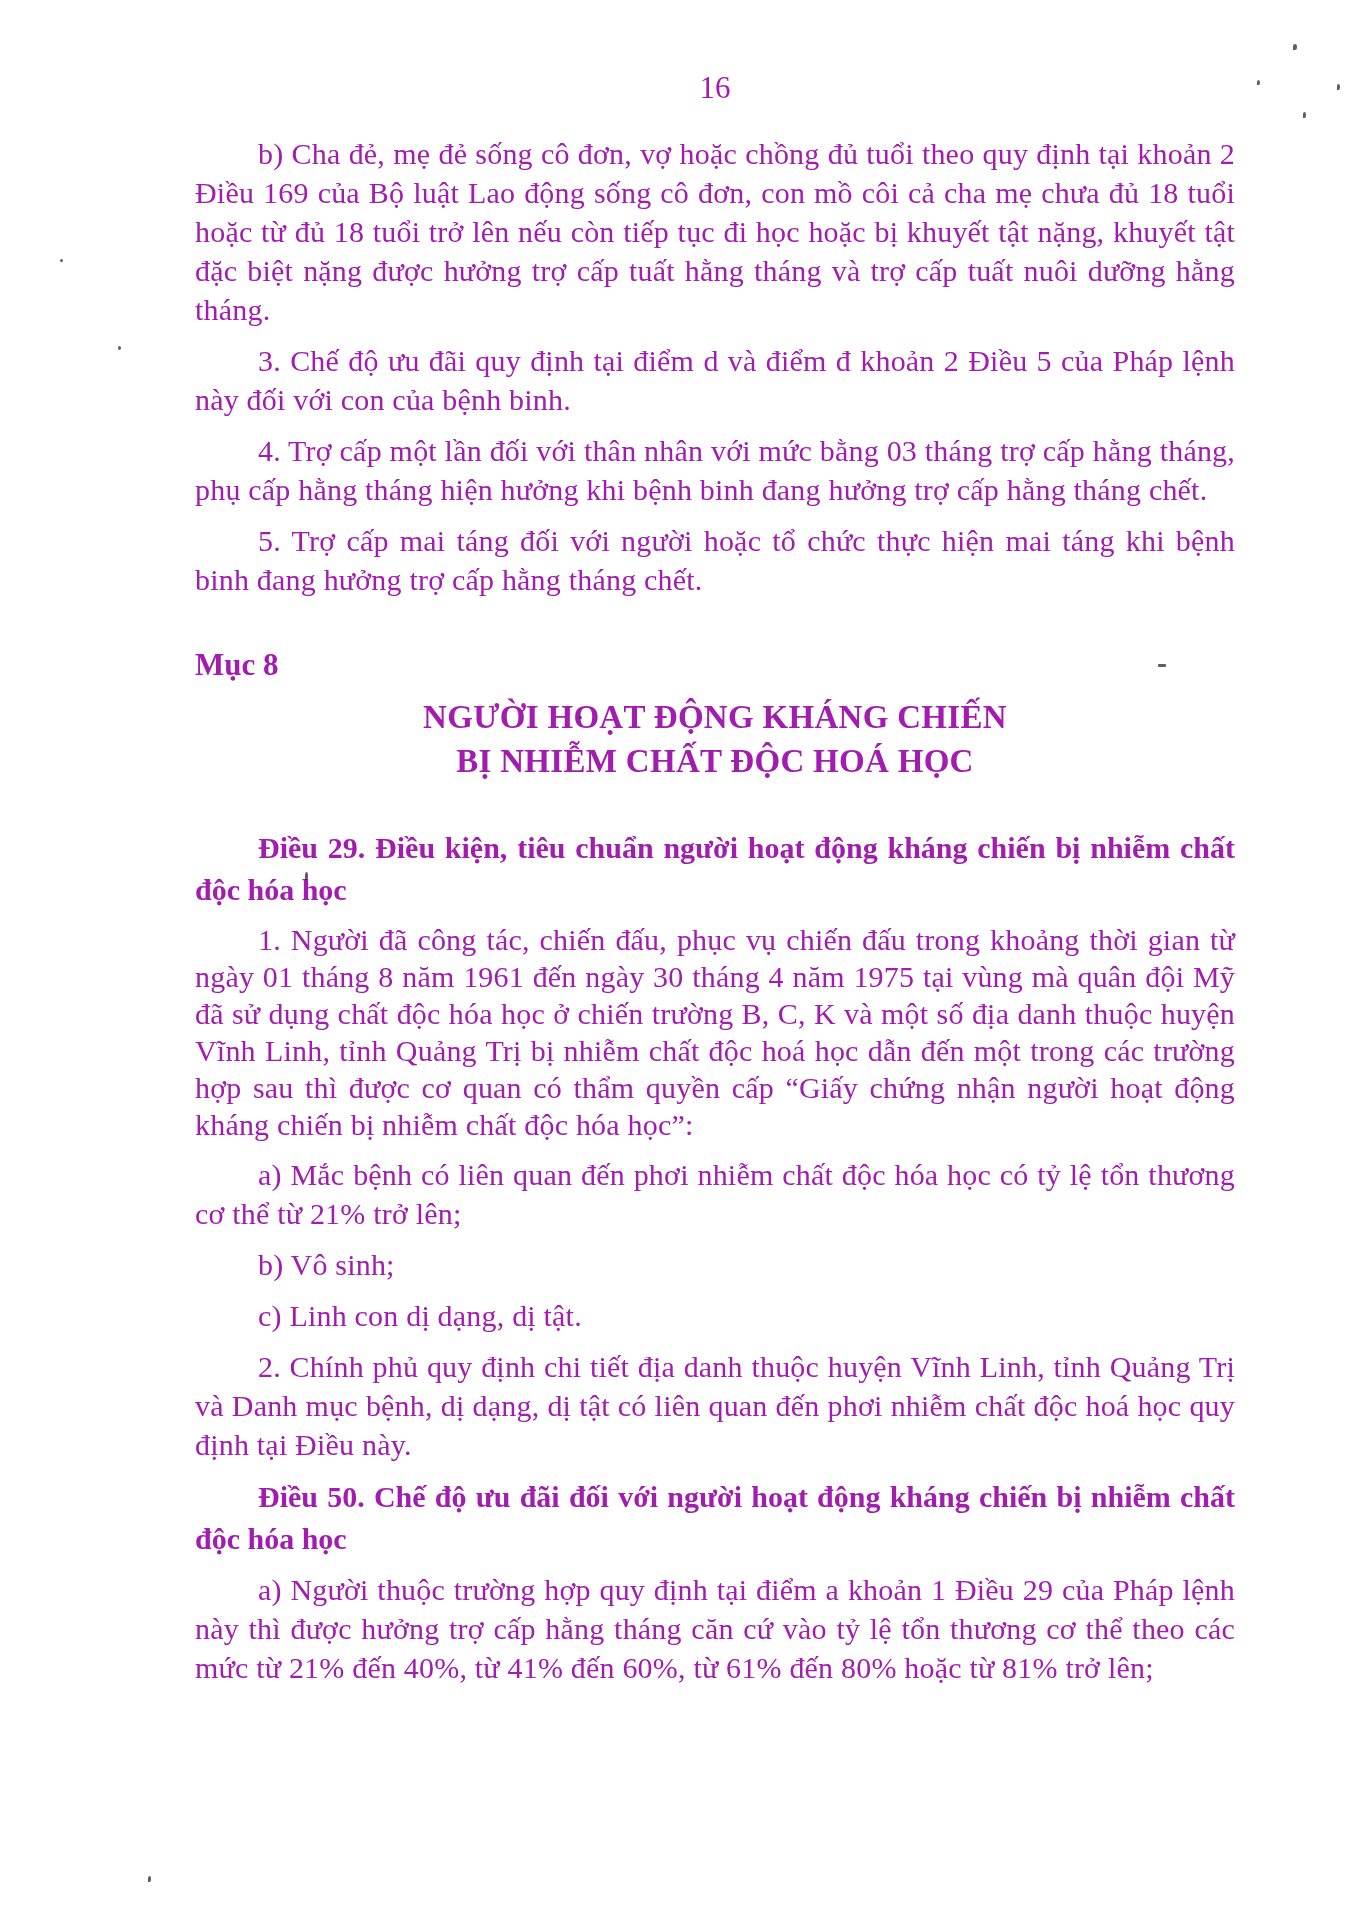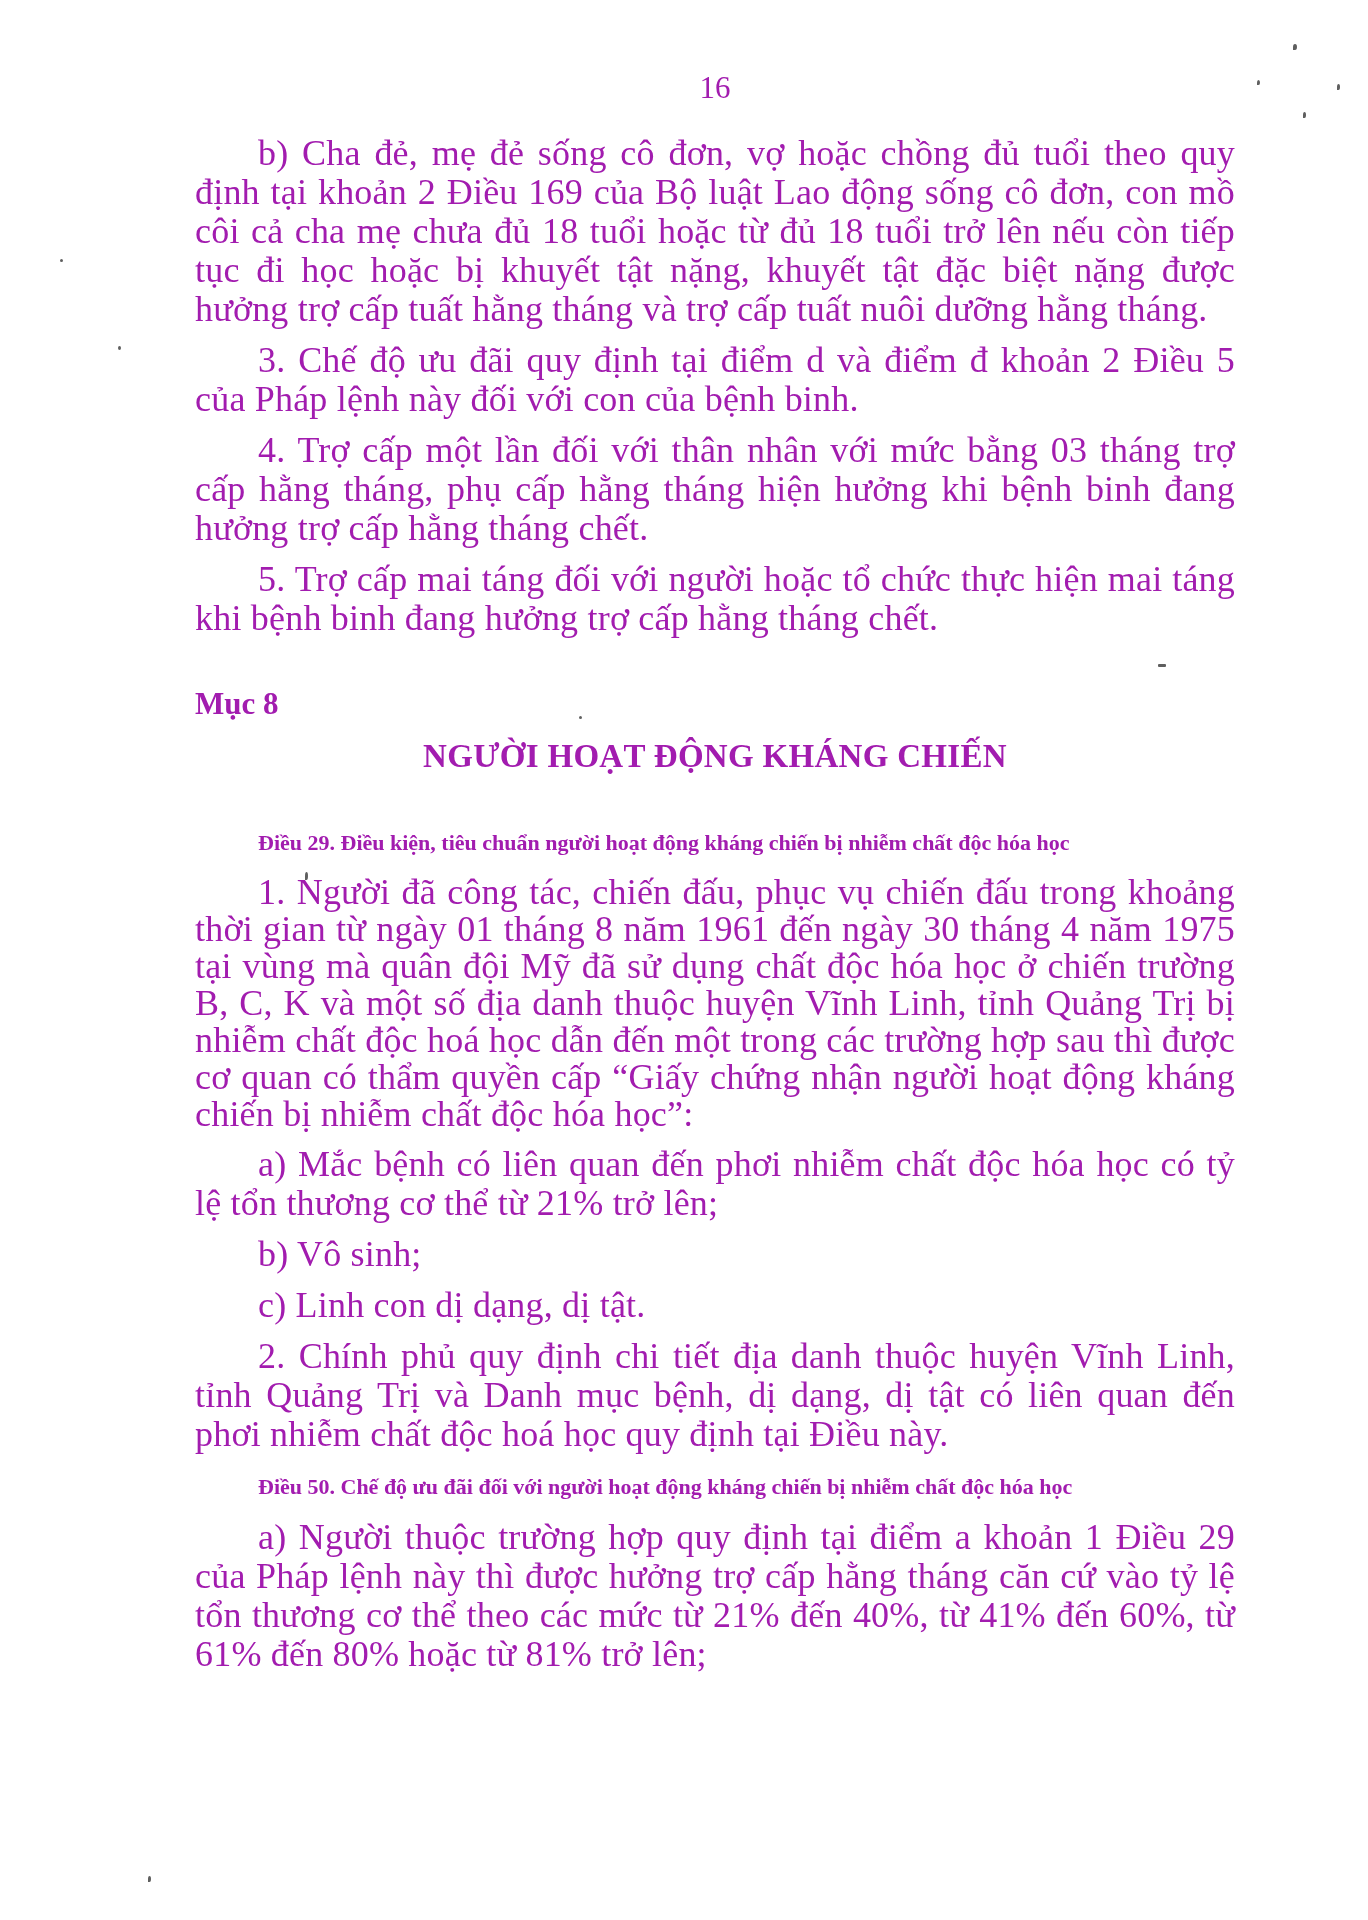--- a/index.html
+++ b/index.html
@@ -19,21 +19,21 @@
     padding: 52px 133px 0 195px;
     overflow: hidden;
   }
   .page-number {
     text-align: center;
     font-size: 31px;
     line-height: 40px;
     margin: 0 0 26px 0;
   }
   .body-para {
-    font-size: 36px;
+    font-size: 30px;
     line-height: 39px;
     text-align: justify;
     text-indent: 63px;
     margin: 0 0 12px 0;
     letter-spacing: 0.2px;
   }
   .tight {
     line-height: 37px;
   }
   .section-label {
@@ -45,21 +45,21 @@
   }
   .section-title {
     text-align: center;
     font-weight: bold;
     font-size: 33px;
     line-height: 44px;
     letter-spacing: 0.3px;
   }
   .article-heading {
     font-weight: bold;
-    font-size: 22px;
+    font-size: 30px;
     line-height: 42px;
     text-align: justify;
     text-indent: 63px;
     margin: 0 0 10px 0;
   }
   .gap-before-article { margin-top: 44px; }
   .small-gap-before-article { margin-top: 10px; }
   
   .speckle {
     position: absolute;
@@ -82,20 +82,21 @@
   <p class="body-para">3. Chế độ ưu đãi quy định tại điểm d và điểm đ khoản 2 Điều 5 của Pháp lệnh này đối với con của bệnh binh.</p>
 
   <p class="body-para">4. Trợ cấp một lần đối với thân nhân với mức bằng 03 tháng trợ cấp hằng tháng, phụ cấp hằng tháng hiện hưởng khi bệnh binh đang hưởng trợ cấp hằng tháng chết.</p>
 
   <p class="body-para">5. Trợ cấp mai táng đối với người hoặc tổ chức thực hiện mai táng khi bệnh binh đang hưởng trợ cấp hằng tháng chết.</p>
 
   <div class="section-label">Mục 8</div>
 
   <div class="section-title">NGƯỜI HOẠT ĐỘNG KHÁNG CHIẾN</div>
 
+  <div class="section-title">BỊ NHIỄM CHẤT ĐỘC HOÁ HỌC</div>
 
   <p class="article-heading gap-before-article">Điều 29. Điều kiện, tiêu chuẩn người hoạt động kháng chiến bị nhiễm chất độc hóa học</p>
 
   <p class="body-para tight">1. Người đã công tác, chiến đấu, phục vụ chiến đấu trong khoảng thời gian từ ngày 01 tháng 8 năm 1961 đến ngày 30 tháng 4 năm 1975 tại vùng mà quân đội Mỹ đã sử dụng chất độc hóa học ở chiến trường B, C, K và một số địa danh thuộc huyện Vĩnh Linh, tỉnh Quảng Trị bị nhiễm chất độc hoá học dẫn đến một trong các trường hợp sau thì được cơ quan có thẩm quyền cấp “Giấy chứng nhận người hoạt động kháng chiến bị nhiễm chất độc hóa học”:</p>
 
   <p class="body-para">a) Mắc bệnh có liên quan đến phơi nhiễm chất độc hóa học có tỷ lệ tổn thương cơ thể từ 21% trở lên;</p>
 
   <p class="body-para">b) Vô sinh;</p>
 
   <p class="body-para">c) Linh con dị dạng, dị tật.</p>

